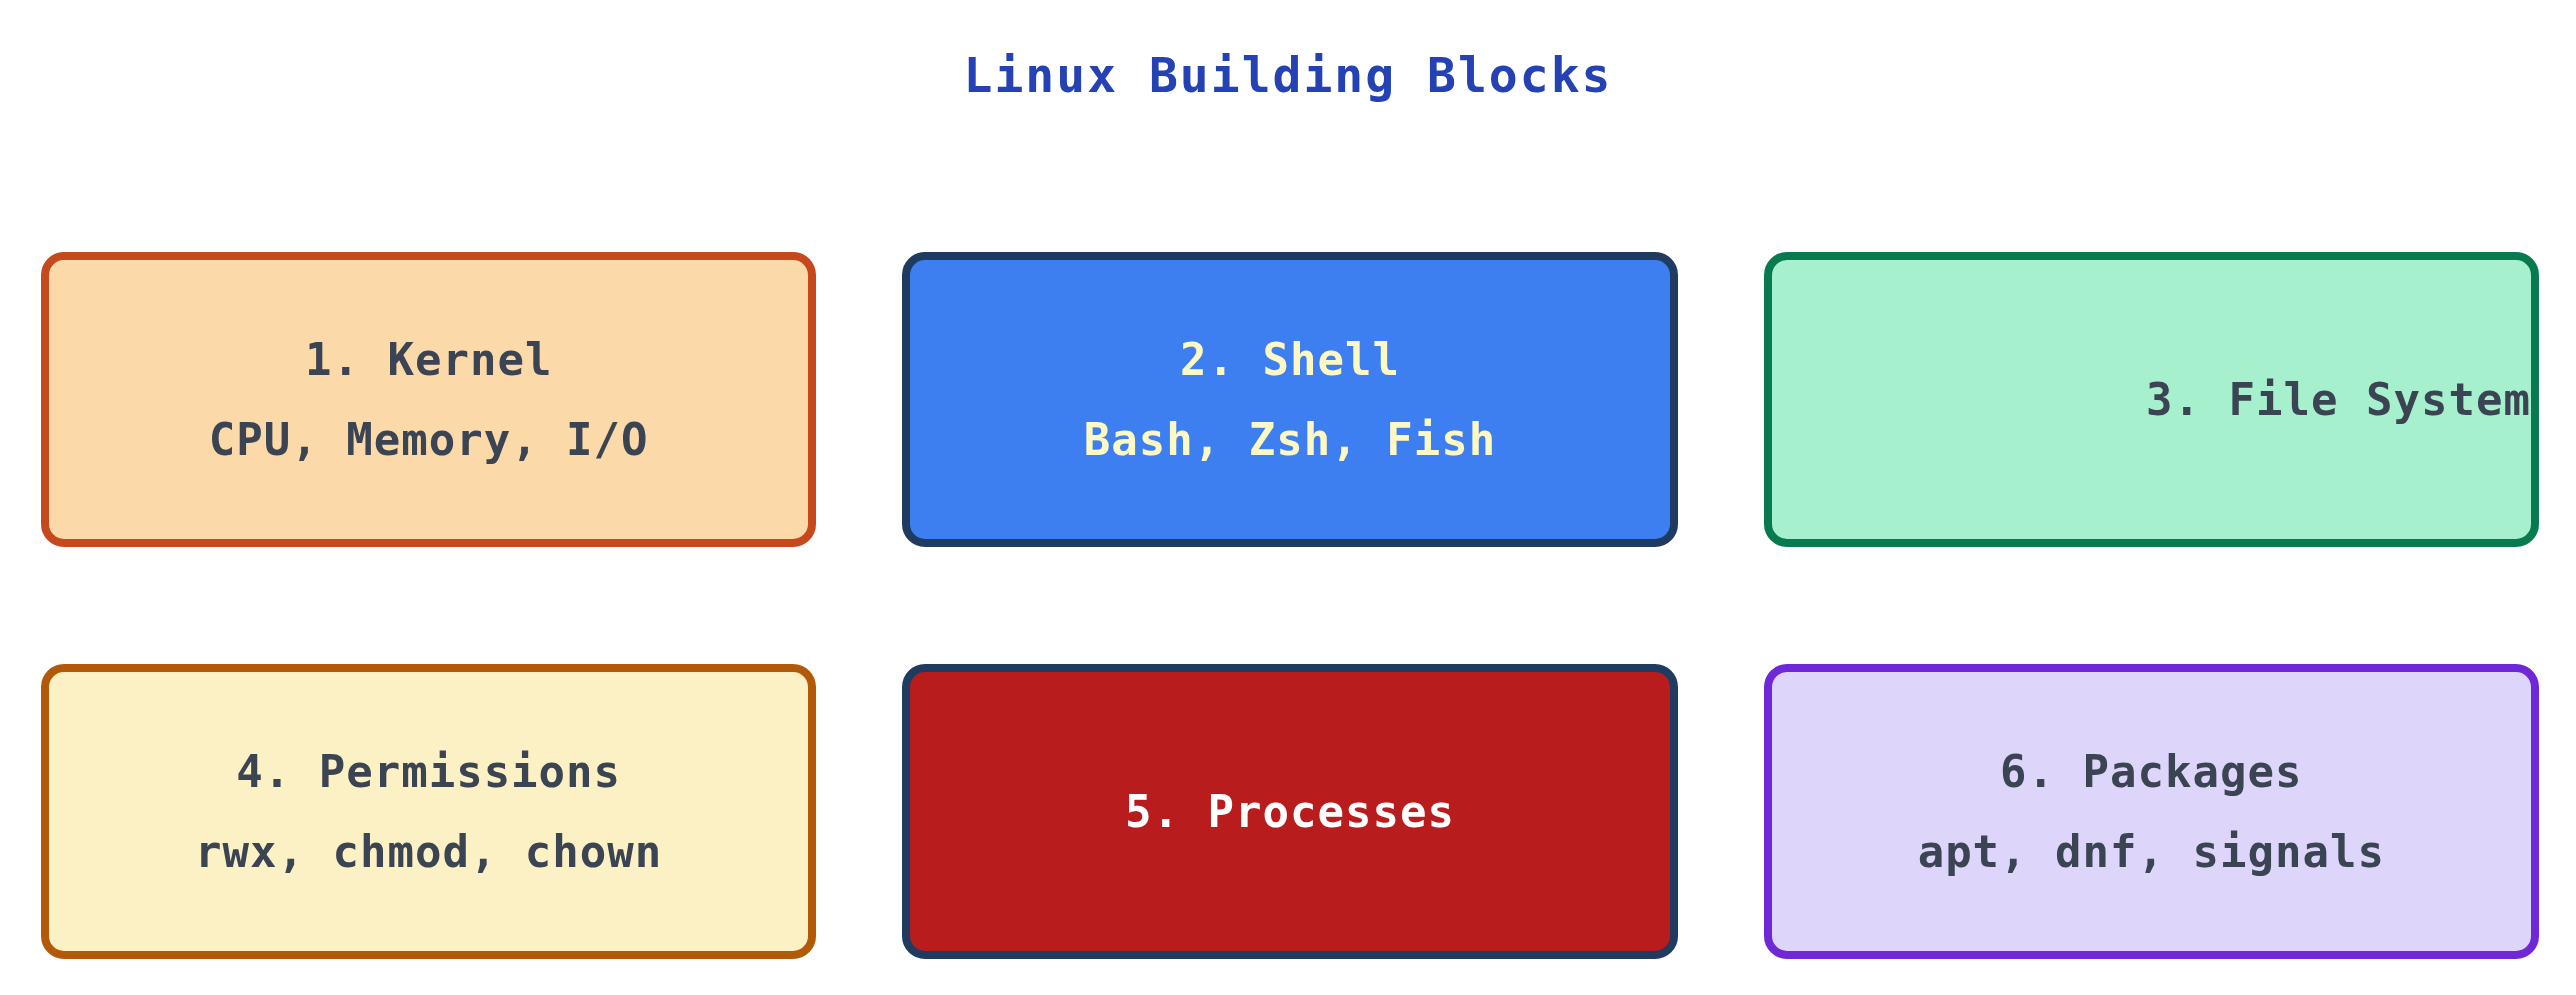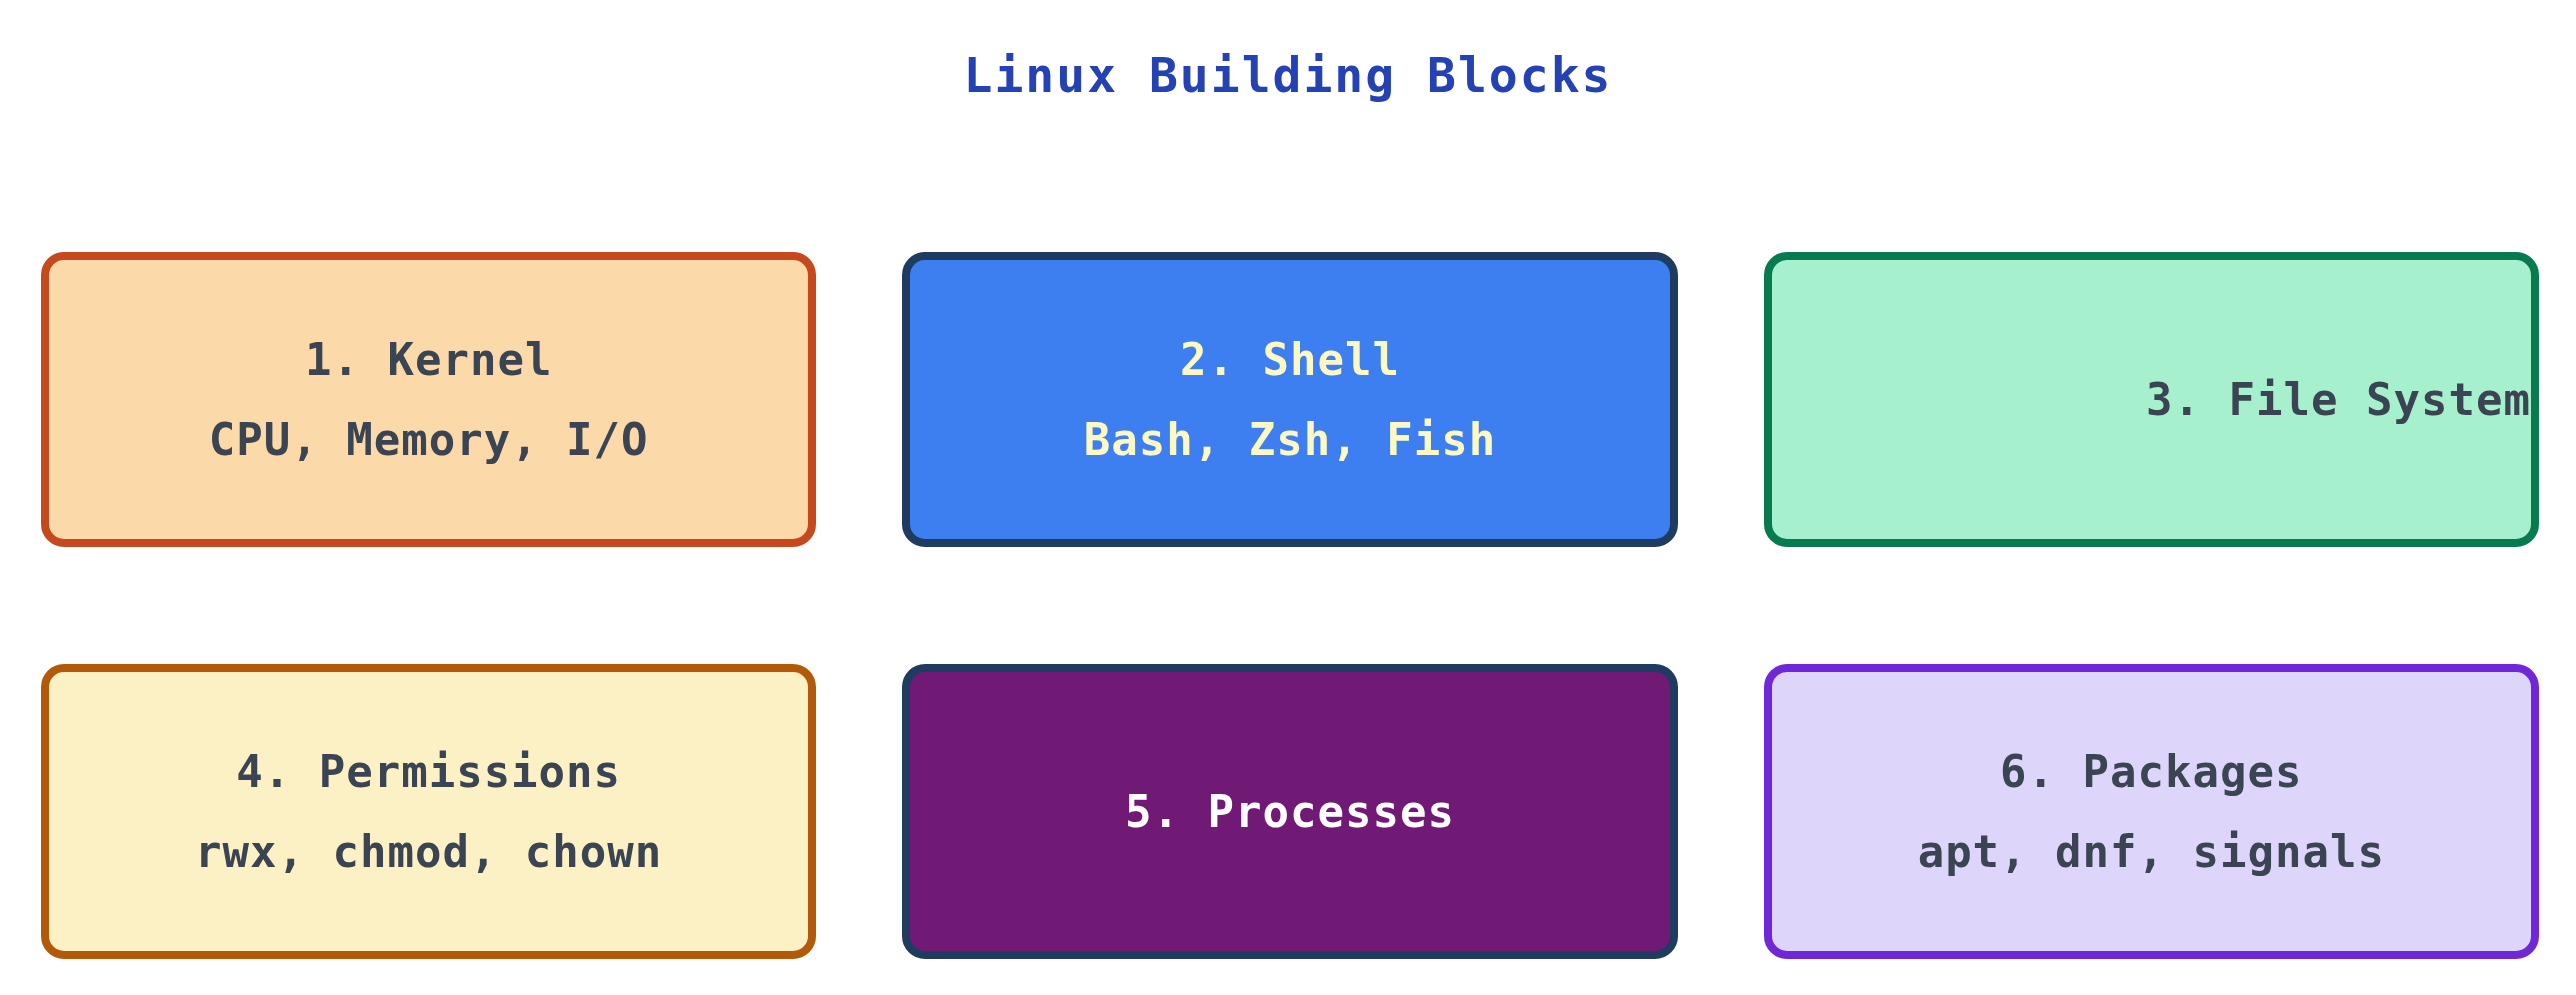--- a/index.html
+++ b/index.html
@@ -77,21 +77,21 @@
 
     <div class="block" style="background: rgb(167, 240, 206); border-color: rgb(8, 122, 80); color: rgb(59, 68, 83); align-items: flex-end;">
       <div>3. File System</div>
     </div>
 
     <div class="block" style="background: rgb(252, 241, 196); border-color: rgb(179, 90, 10); color: rgb(59, 68, 83);">
       <div>4. Permissions</div>
       <div>rwx, chmod, chown</div>
     </div>
 
-    <div class="block" style="background: #701a75; border-color: rgb(31, 59, 96); color: rgb(255, 255, 255);">
+    <div class="block" style="background: #b91c1c; border-color: rgb(31, 59, 96); color: rgb(255, 255, 255);">
       <div>5. Processes</div>
     </div>
 
     <div class="block" style="background: rgb(222, 214, 250); border-color: rgb(112, 39, 216); color: rgb(59, 68, 83);">
       <div>6. Packages</div>
       <div>apt, dnf, signals</div>
     </div>
 
   </div>
 </div>

